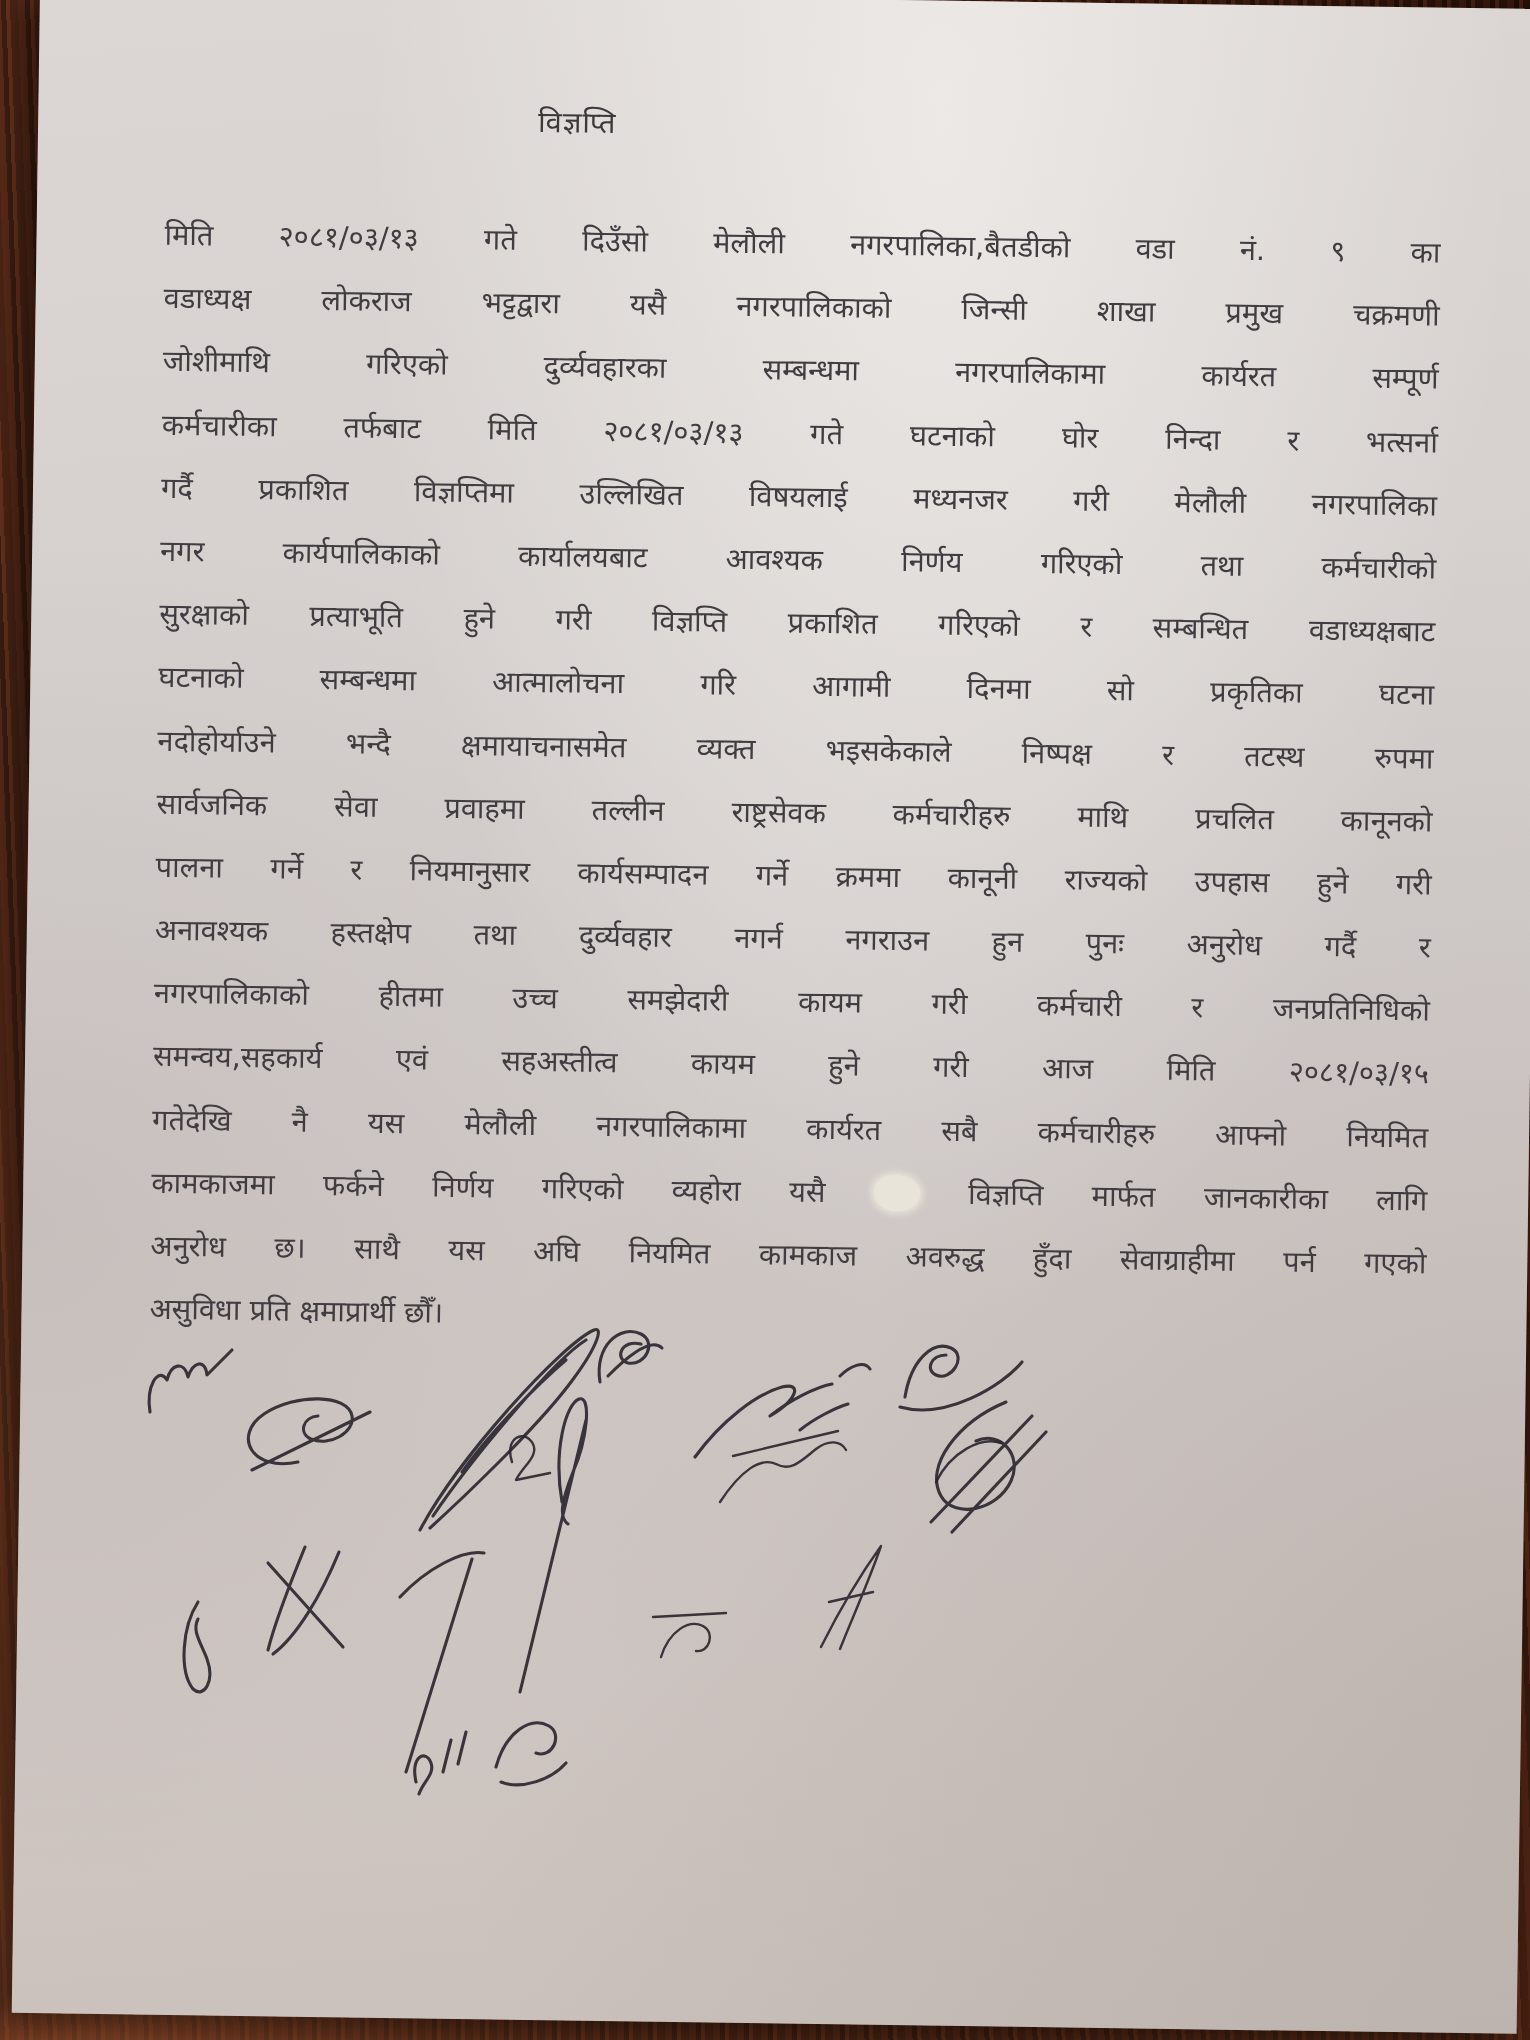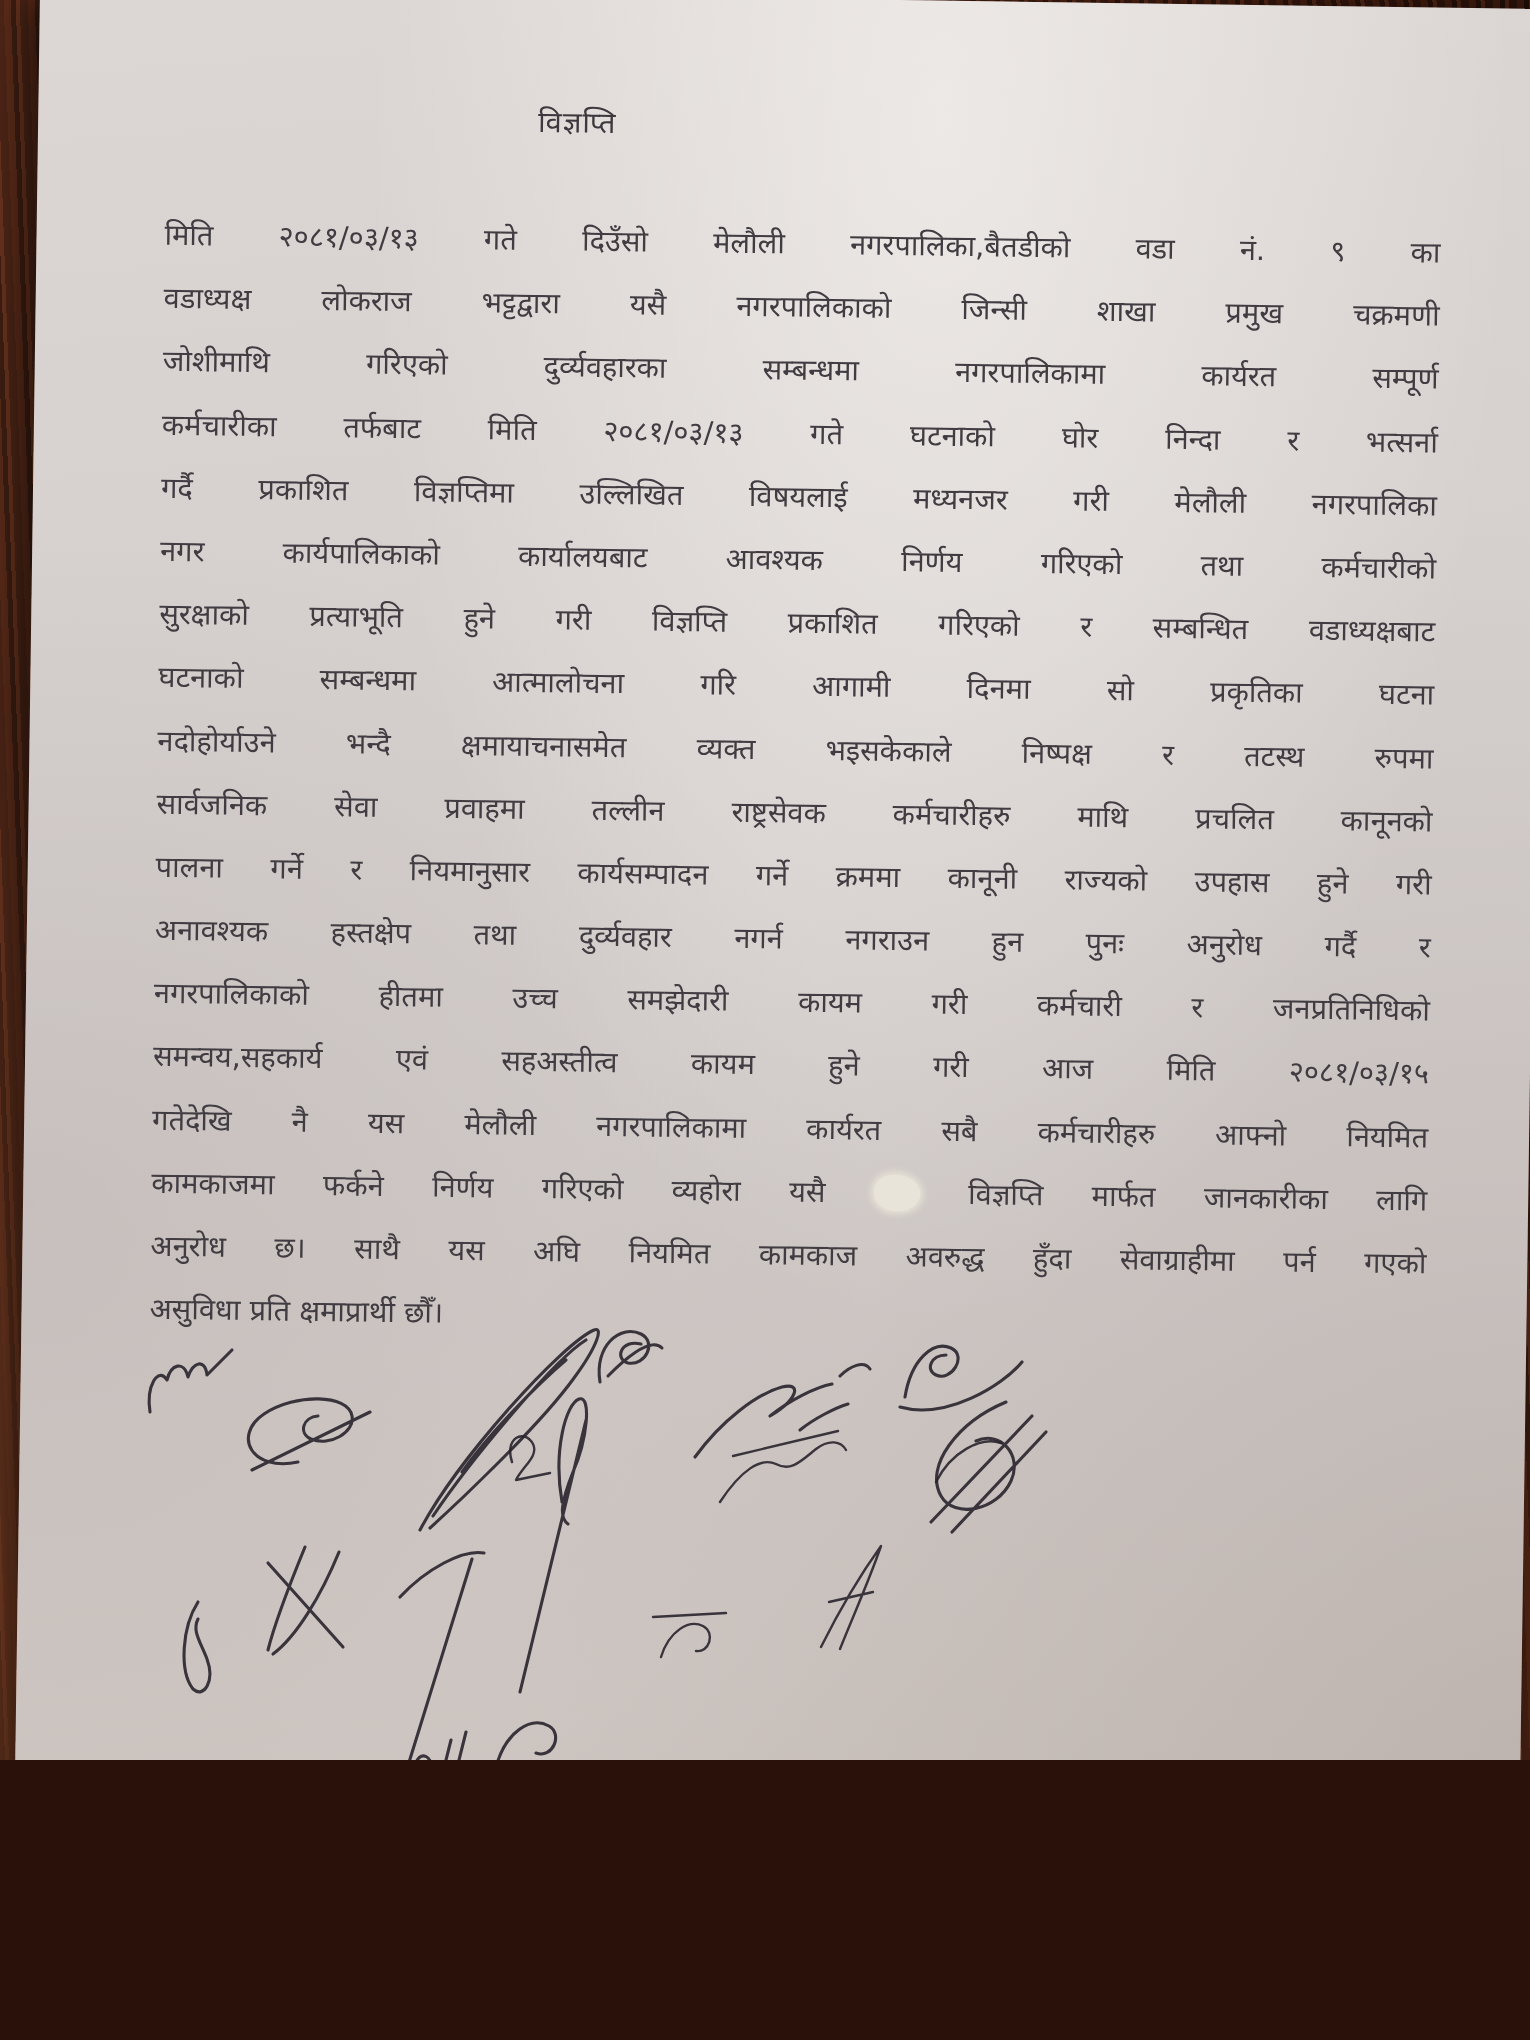--- a/index.html
+++ b/index.html
@@ -2,21 +2,21 @@
 <html><head>
 <meta charset="utf-8">
 <style>
   html,body{margin:0;padding:0;}
   body{
     width:1530px;height:2040px;overflow:hidden;
     font-family:"DejaVu Sans",sans-serif;
     background:#2a120a;
   }
   .scene{
-    position:relative;width:1530px;height:1760px;overflow:hidden;
+    position:relative;width:1530px;height:2040px;overflow:hidden;
     background:
       radial-gradient(ellipse at 8% 100%, rgba(160,85,48,.55), transparent 42%),
       radial-gradient(ellipse at 90% 100%, rgba(140,70,40,.35), transparent 35%),
       repeating-linear-gradient(88deg, rgba(0,0,0,.32) 0 5px, rgba(135,66,38,.28) 5px 9px, rgba(0,0,0,.16) 9px 17px, rgba(90,40,22,.25) 17px 24px),
       linear-gradient(90deg,#5a2c1a,#3a1a0e 30%,#4a2314 62%,#2e130a);
   }
   .paper{
     position:absolute;left:40px;top:-12px;width:1505px;height:2025px;
     transform:rotate(0.8deg);transform-origin:top left;
     background:

